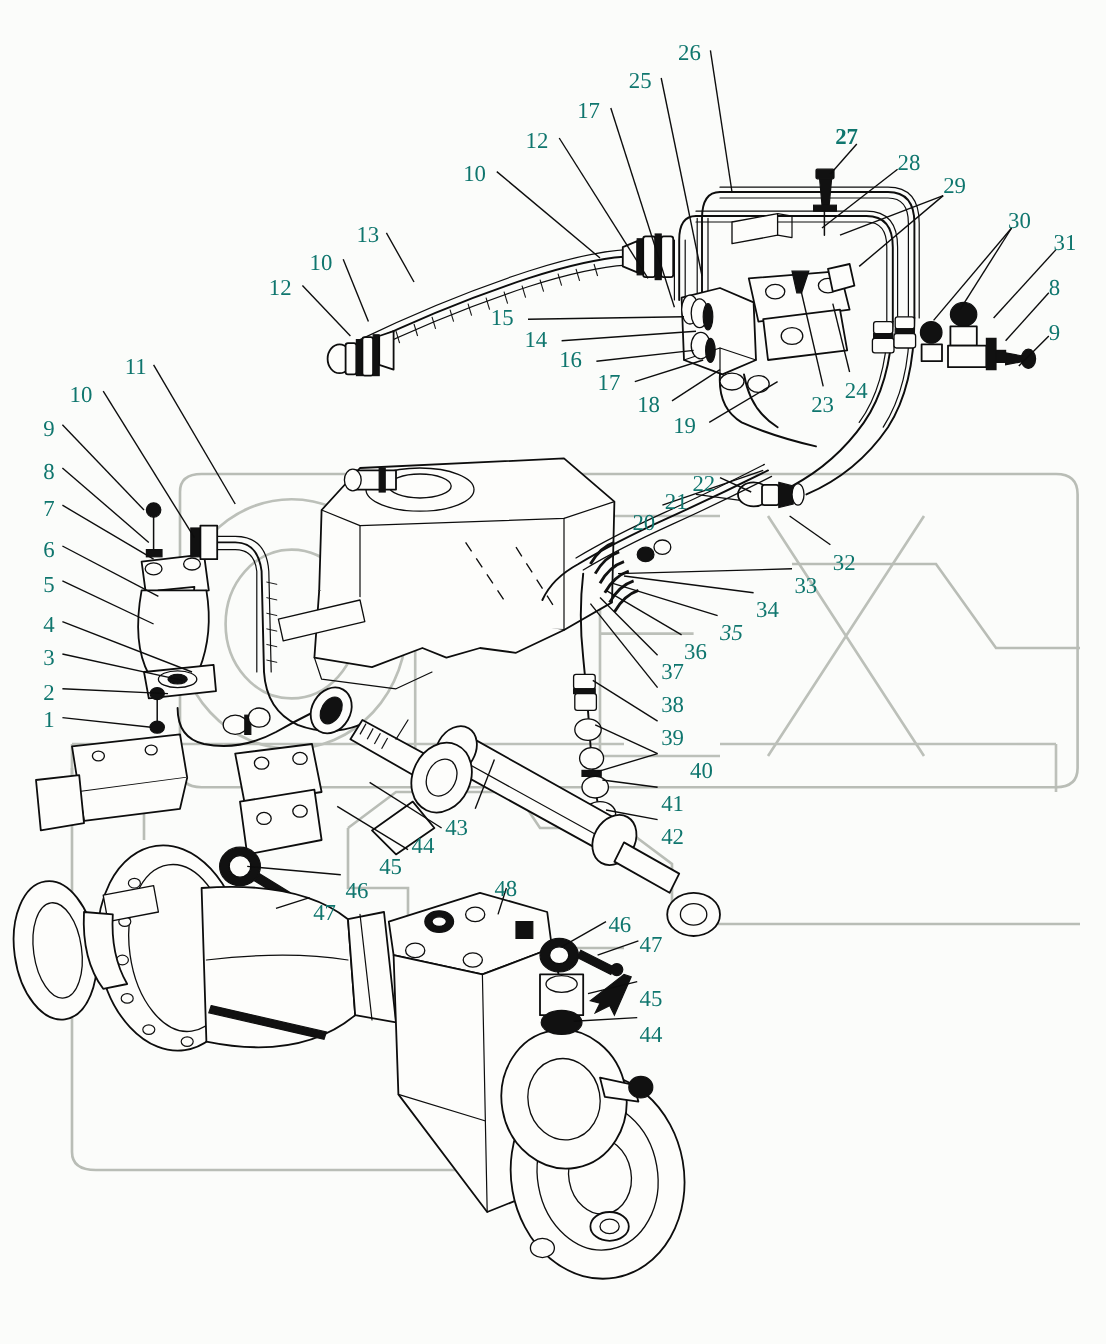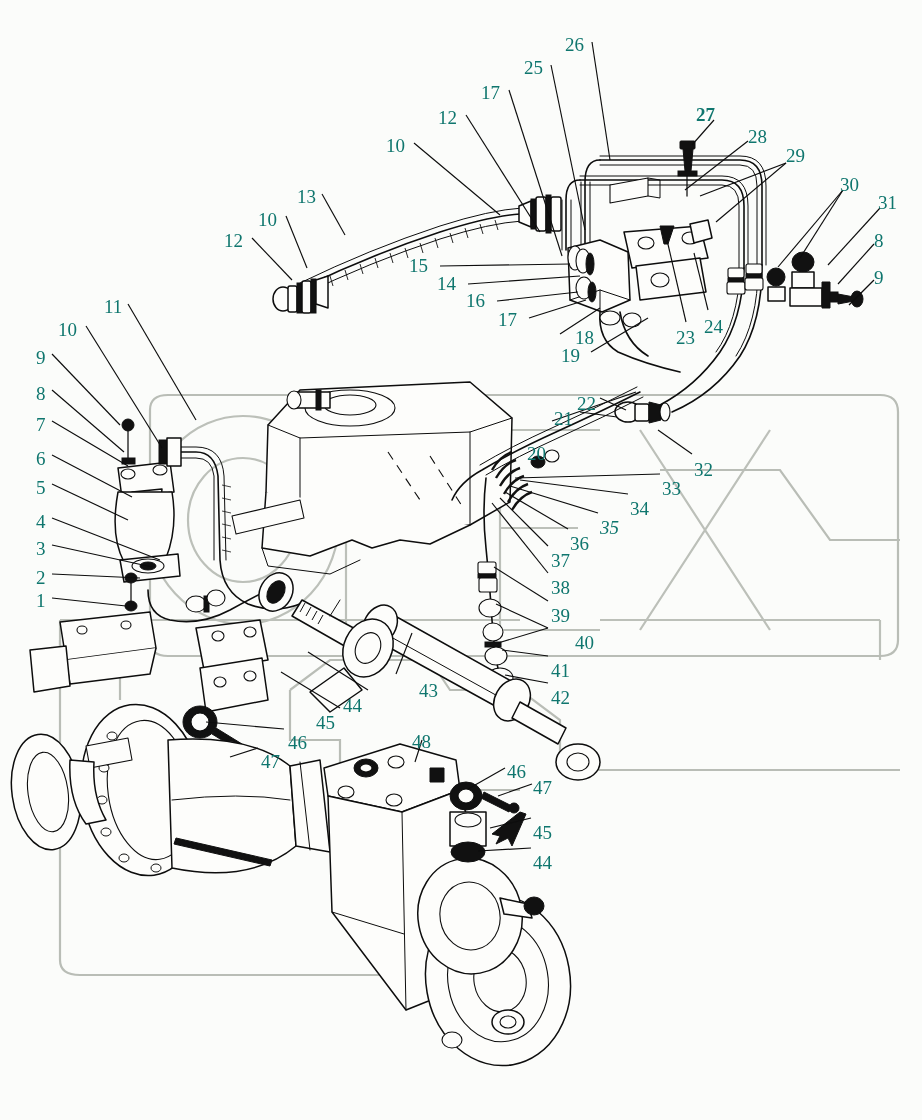--- a/index.html
+++ b/index.html
@@ -484,39 +484,39 @@
       <div class="cal" style="left: 748px; top: 127px;">28</div>
       <div class="cal" style="left: 786px; top: 146px;">29</div>
       <div class="cal" style="left: 840px; top: 175px;">30</div>
       <div class="cal" style="left: 878px; top: 193px;">31</div>
       <div class="cal" style="left: 874px; top: 231px;">8</div>
       <div class="cal" style="left: 874px; top: 268px;">9</div>
       <div class="cal" style="left: 409px; top: 256px;">15</div>
       <div class="cal" style="left: 437px; top: 274px;">14</div>
       <div class="cal" style="left: 466px; top: 291px;">16</div>
       <div class="cal" style="left: 498px; top: 310px;">17</div>
-      <div class="cal" style="left: 531px; top: 328px; margin-left: 44px;">18</div>
+      <div class="cal" style="left: 531px; top: 328px;">18</div>
       <div class="cal" style="left: 561px; top: 346px;">19</div>
       <div class="cal" style="left: 676px; top: 328px;">23</div>
       <div class="cal" style="left: 704px; top: 317px;">24</div>
-      <div class="cal" style="left: 527px; top: 427px; margin-top: 17px;">20</div>
+      <div class="cal" style="left: 527px; top: 427px;">20</div>
       <div class="cal" style="left: 554px; top: 409px;">21</div>
       <div class="cal" style="left: 577px; top: 394px;">22</div>
       <div class="cal" style="left: 694px; top: 460px;">32</div>
       <div class="cal" style="left: 662px; top: 479px;">33</div>
       <div class="cal" style="left: 630px; top: 499px;">34</div>
       <div class="cal" style="left: 600px; top: 518px; font-style: italic;">35</div>
       <div class="cal" style="left: 570px; top: 534px;">36</div>
       <div class="cal" style="left: 551px; top: 551px;">37</div>
       <div class="cal" style="left: 551px; top: 578px;">38</div>
       <div class="cal" style="left: 551px; top: 606px;">39</div>
       <div class="cal" style="left: 575px; top: 633px;">40</div>
       <div class="cal" style="left: 551px; top: 661px;">41</div>
       <div class="cal" style="left: 551px; top: 688px; text-align: center;">42</div>
-      <div class="cal" style="left: 371px; top: 681px; margin-left: 48px;">43</div>
+      <div class="cal" style="left: 371px; top: 681px;">43</div>
       <div class="cal" style="left: 343px; top: 696px;">44</div>
       <div class="cal" style="left: 316px; top: 713px;">45</div>
       <div class="cal" style="left: 288px; top: 733px;">46</div>
       <div class="cal" style="left: 261px; top: 752px;">47</div>
       <div class="cal" style="left: 412px; top: 732px;">48</div>
       <div class="cal" style="left: 507px; top: 762px;">46</div>
       <div class="cal" style="left: 533px; top: 778px;">47</div>
       <div class="cal" style="left: 533px; top: 823px;">45</div>
       <div class="cal" style="left: 533px; top: 853px;">44</div>
     </div>

